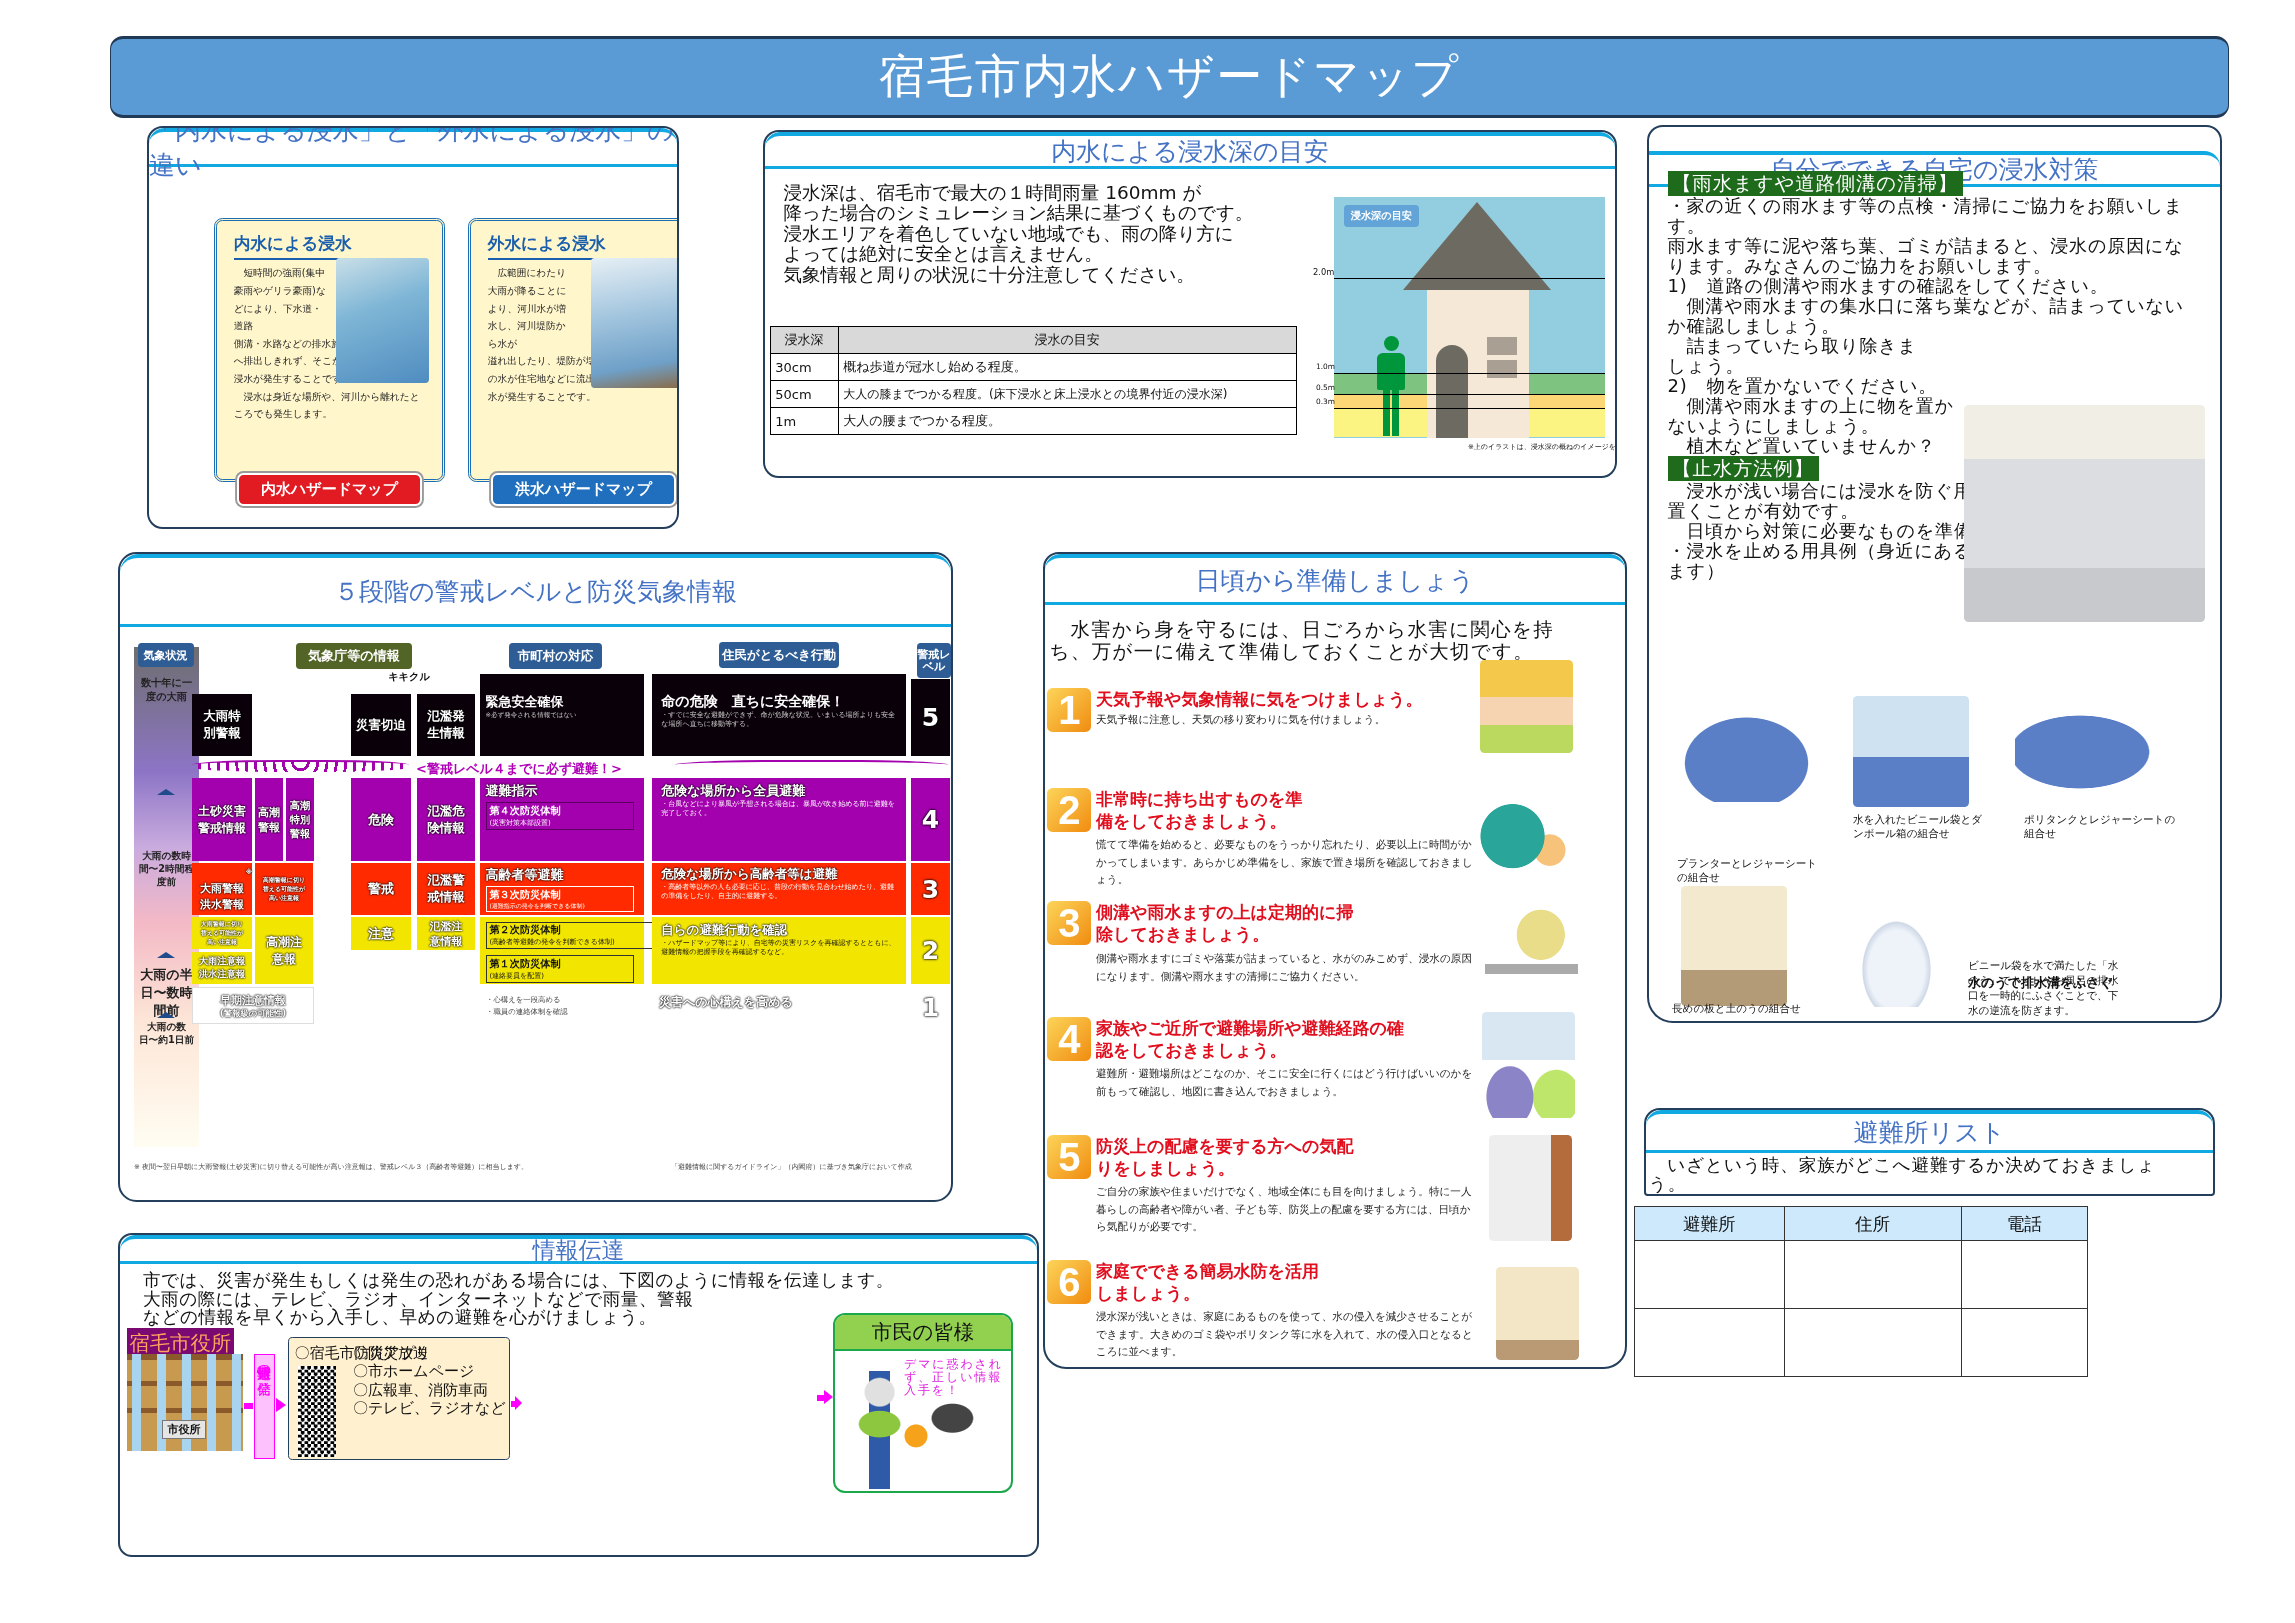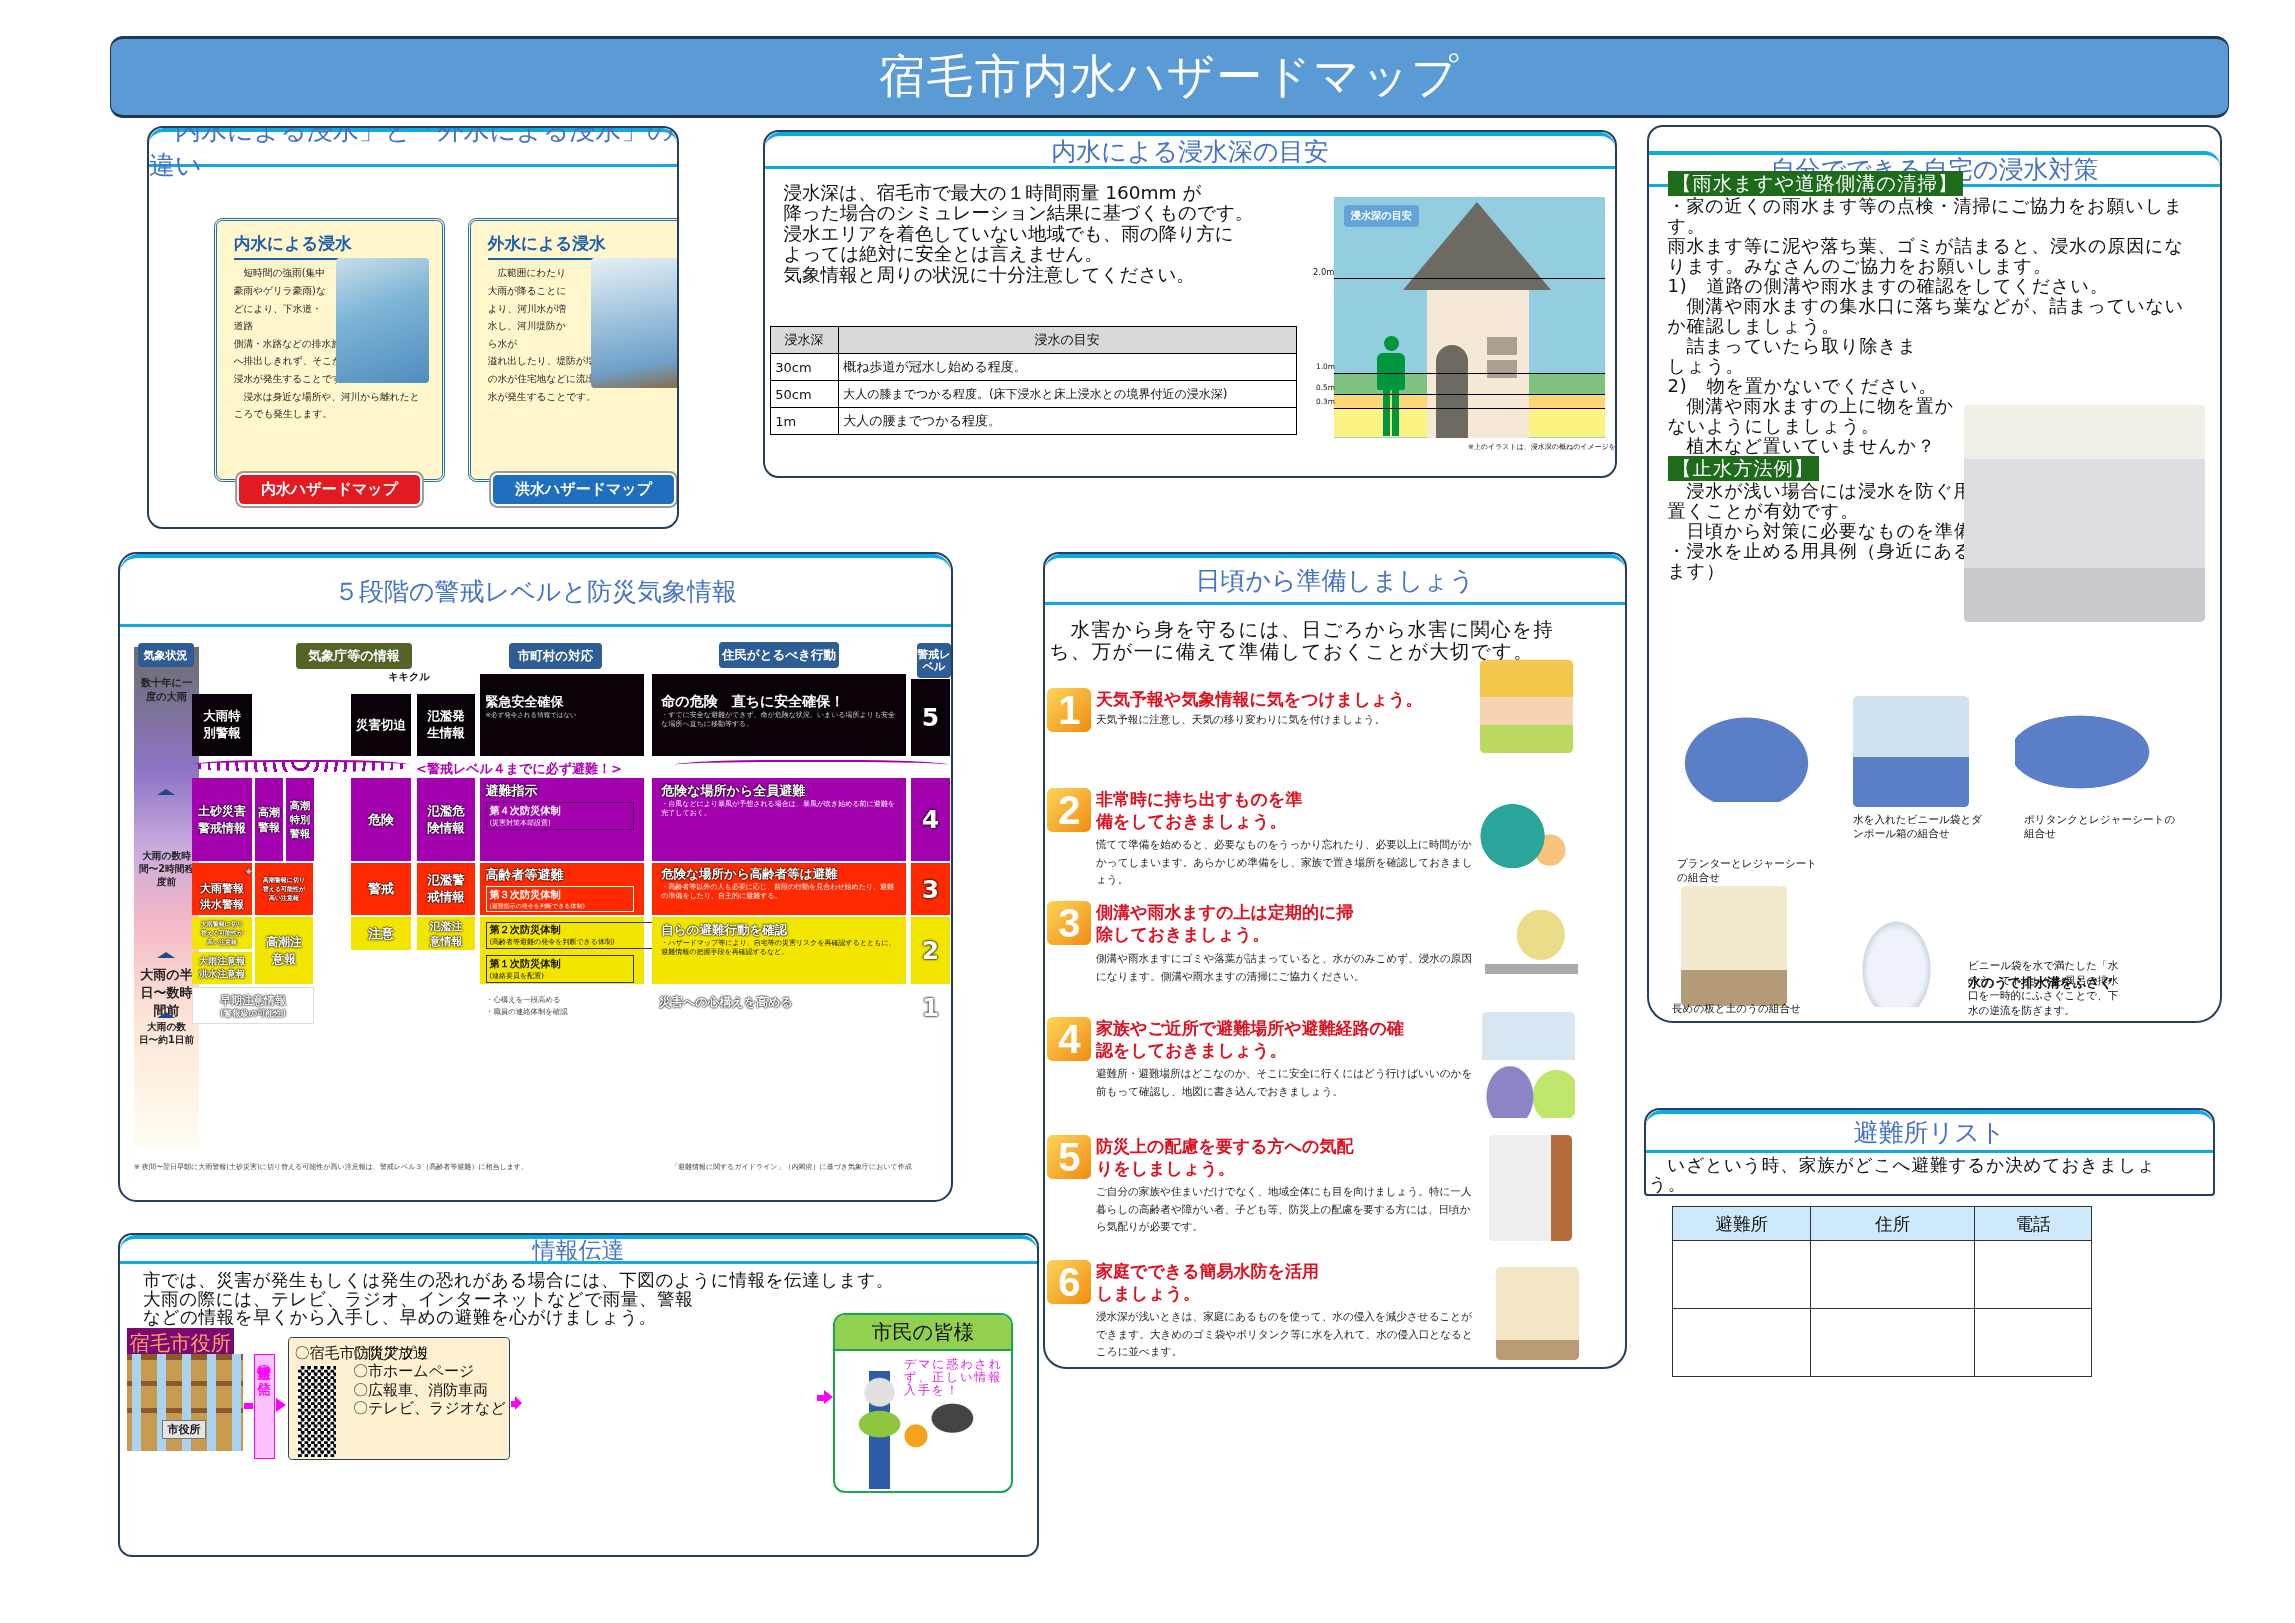--- a/index.html
+++ b/index.html
@@ -359,21 +359,21 @@
 <div class="panel" style="left:1644px;top:1108px;width:571px;height:88px;border-radius:15.7px 15.7px 3.7px 3.7px;">
   <div class="panel-head" style="height:43px;font-size:25px;">
     <span>避難所リスト</span>
   </div>
   <div style="position:absolute;left:2.8px;top:46px;width:532px;font-size:17.6px;line-height:19.4px;letter-spacing:0.9px;">　いざという時、家族がどこへ避難するか決めておきましょう。</div>
 </div>
 <table class="lst" style="position:absolute;left:1644px;top:1206px;width:654px;max-width:none;">
 </table>
 <table class="lst" style="position:absolute;left:1644px;top:1206px;width:213px;">
 </table>
-<table class="lst" style="position:absolute;left:1672px;top:1206px;width:420px;">
+<table class="lst" style="position:absolute;left:1634px;top:1206px;width:454px;">
   <tbody>
       <tr>
     <th style="width:142px;">避難所</th>
     <th style="width:168px;">住所</th>
     <th style="width:120px;">電話</th>
   </tr>
   <tr>
     <td></td>
     <td></td>
     <td></td>

